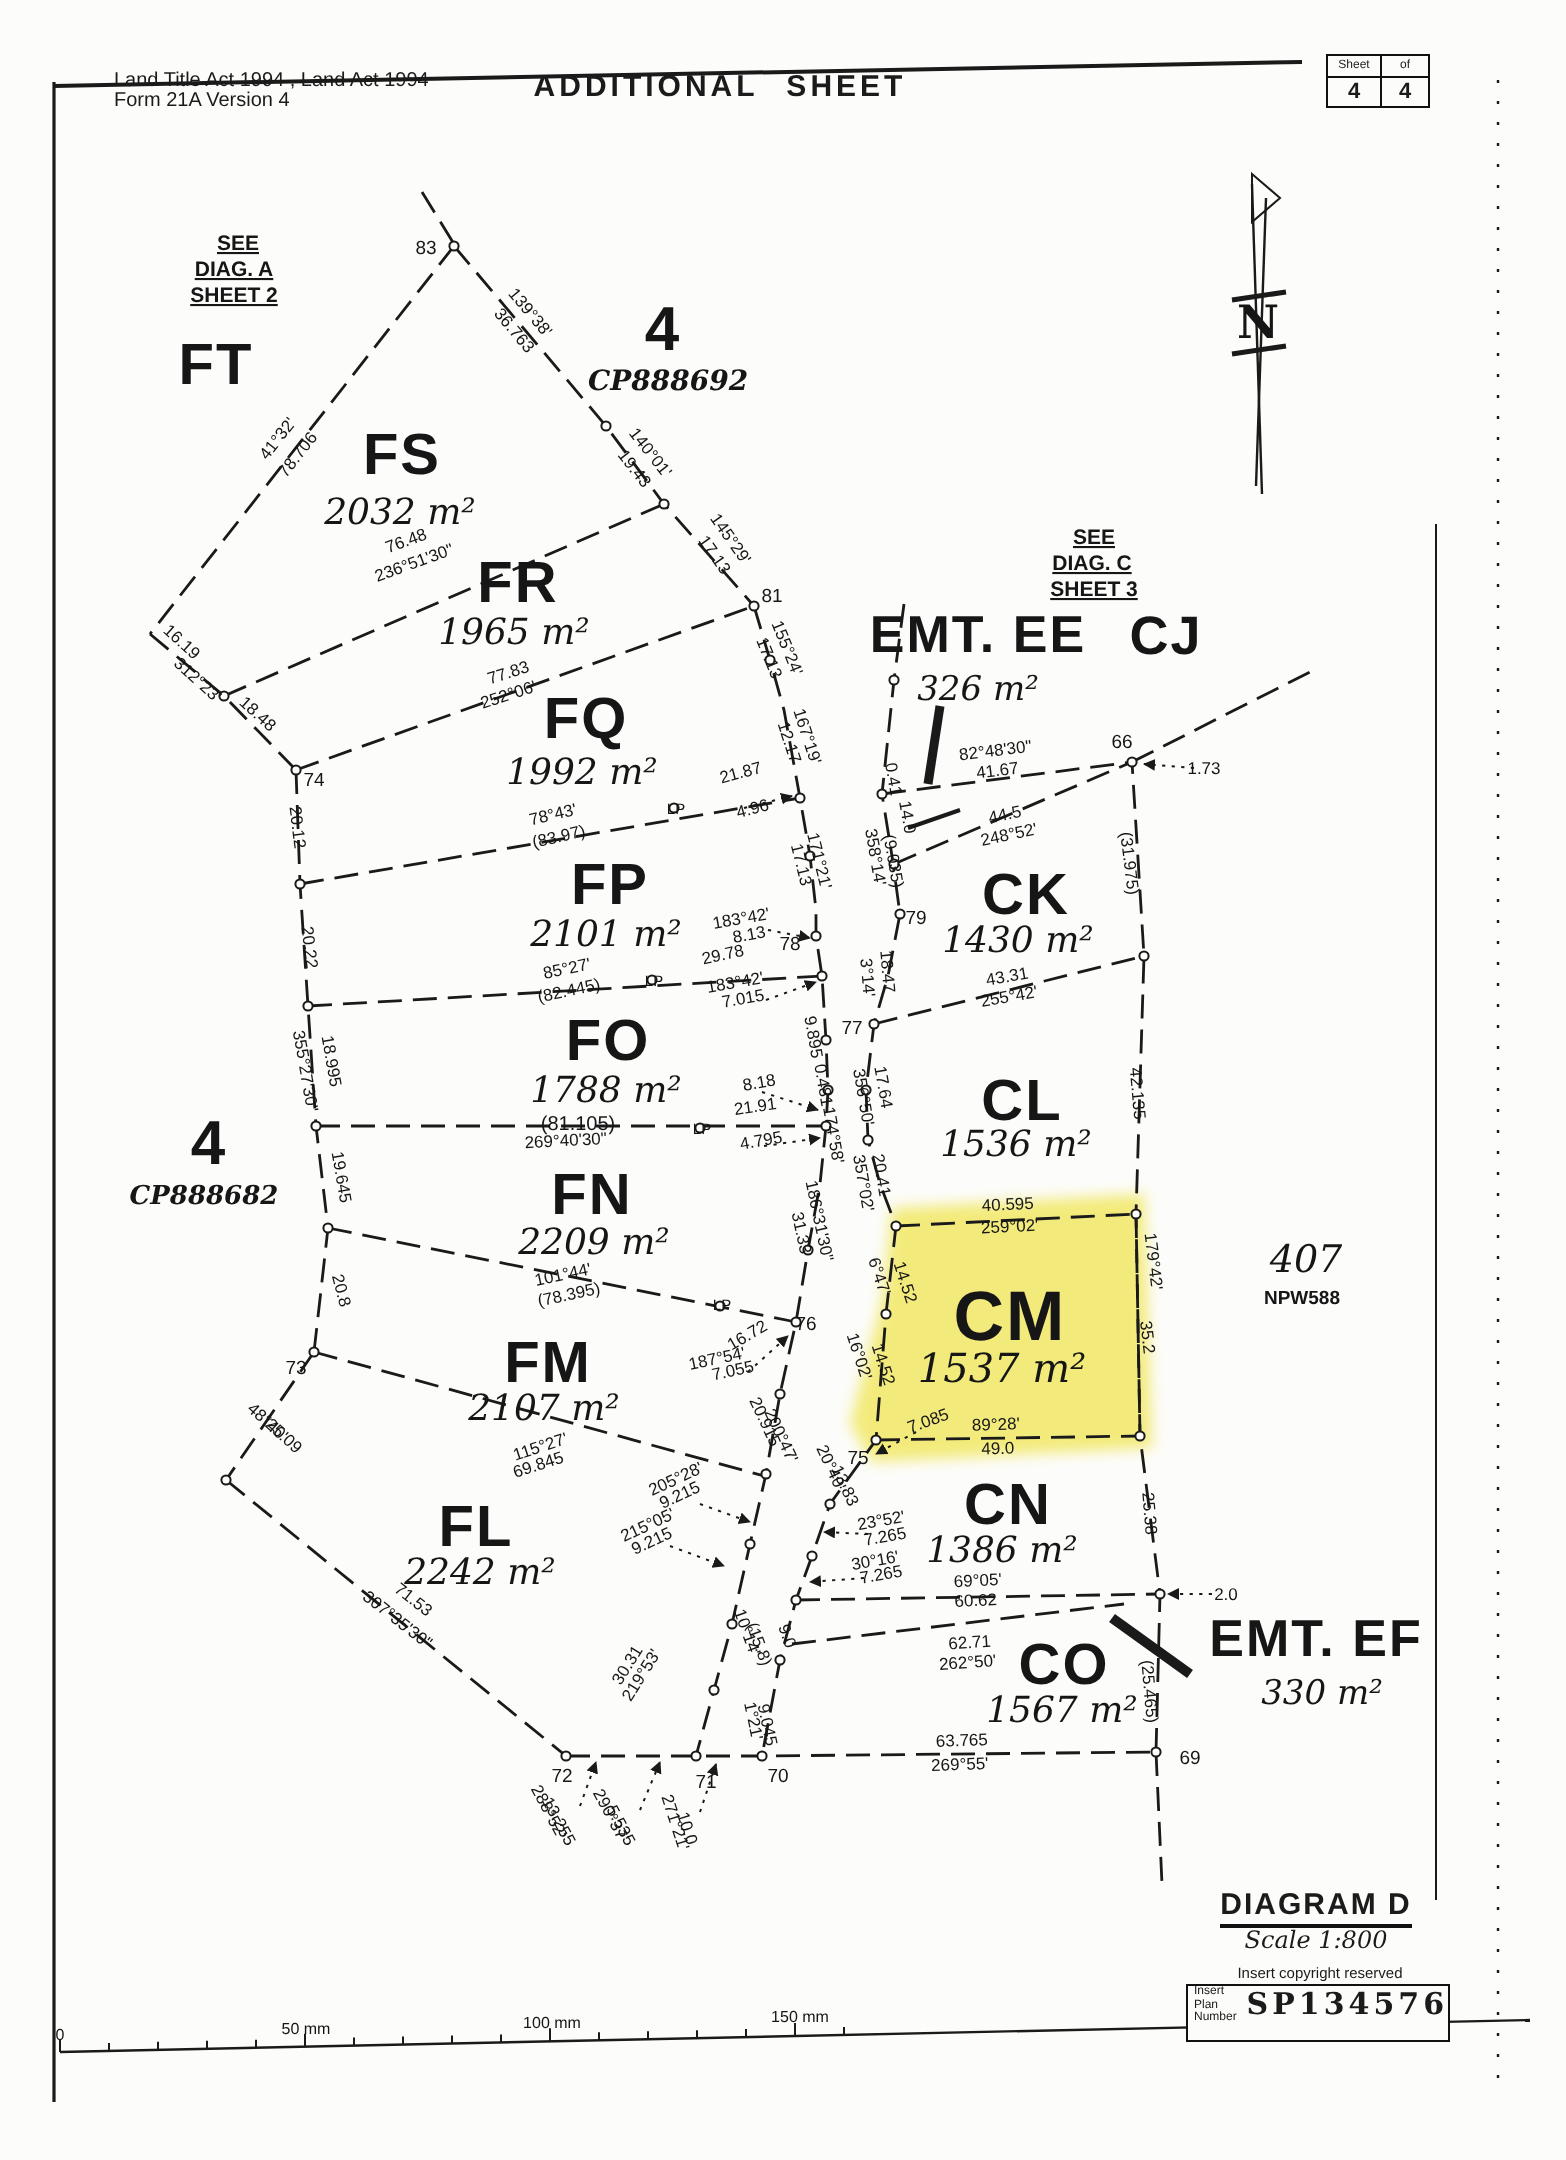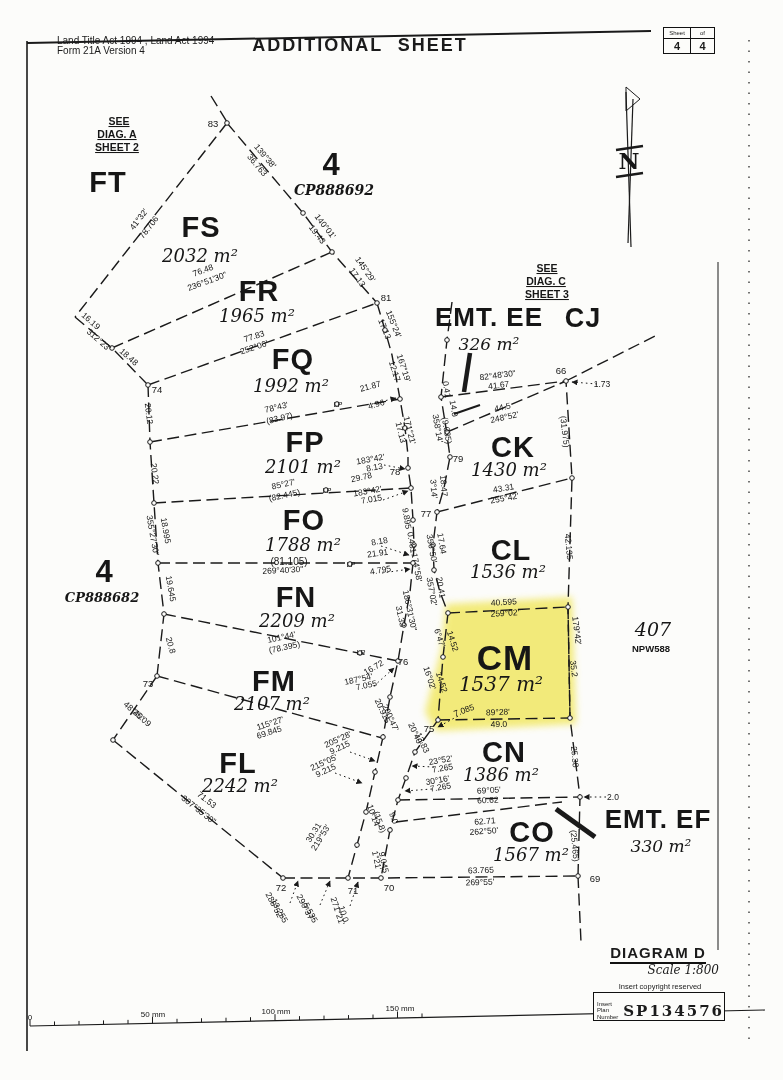--- a/index.html
+++ b/index.html
@@ -20,37 +20,37 @@
   .ml.b{font-weight:bold;}
 
   .dash path{stroke:#1a1a1a;stroke-width:1.4;fill:none;stroke-dasharray:12 5.5;}
   .lead path{stroke:#1a1a1a;stroke-width:1;fill:none;stroke-dasharray:1.6 3.2;}
   .solid path{stroke:#1a1a1a;fill:none;}
   .pts circle{fill:#fcfcfa;stroke:#1a1a1a;stroke-width:1;}
 
   
   .hdr-acts{position:absolute;left:33px;top:36px;font-size:10px;line-height:10px;white-space:pre;margin-left:24px;}
   .hdr-title{position:absolute;left:250px;top:35px;width:220px;text-align:center;
-             font-size:18px;font-weight:bold;letter-spacing:2px;word-spacing:8px;}
+             font-size:15px;font-weight:bold;letter-spacing:2px;word-spacing:8px;}
   .sheetbox{position:absolute;left:663px;top:27px;border:1.5px solid #111;background:#fcfcfa;
             display:grid;grid-template-columns:26px 24px;grid-template-rows:10px 15px;}
   .sheetbox .sb{display:flex;align-items:center;justify-content:center;font-size:6px;}
   .sheetbox .sb.v{font-size:11px;font-weight:bold;}
   .sheetbox .bl{border-left:1px solid #111;}
   .sheetbox .bt{border-top:1px solid #111;}
 
   
   .diagram-title{position:absolute;left:597px;top:944px;width:122px;text-align:center;
                  font-size:15px;font-weight:bold;letter-spacing:1px;}
   .diagram-title .ul{border-bottom:2.5px solid #111;padding-bottom:1px;}
-  .diagram-scale{position:absolute;left:597px;top:963px;width:122px;text-align:right;
+  .diagram-scale{position:absolute;left:597px;top:963px;width:122px;text-align:center;
                  font-family:"DejaVu Serif",serif;font-style:italic;font-size:12px;}
   .diagram-copy{position:absolute;left:597px;top:982px;width:126px;text-align:center;font-size:7.5px;}
   .insertbox{position:absolute;left:593px;top:992px;width:130px;height:27px;border:1.5px solid #111;
-             display:flex;align-items:flex-end;background:#fcfcfa;}
+             display:flex;align-items:flex-start;background:#fcfcfa;}
   .insertbox .lbl{width:32px;font-size:6px;line-height:6.5px;padding-left:3px;}
   .insertbox .num{flex:1;text-align:center;font-family:"DejaVu Serif",serif;font-weight:bold;
                   font-size:15px;letter-spacing:2px;}
 </style>
 </head>
 <body>
 
 <div class="page">
 
   <svg id="map-svg" viewBox="0 0 783 1080" width="783" height="1080">

